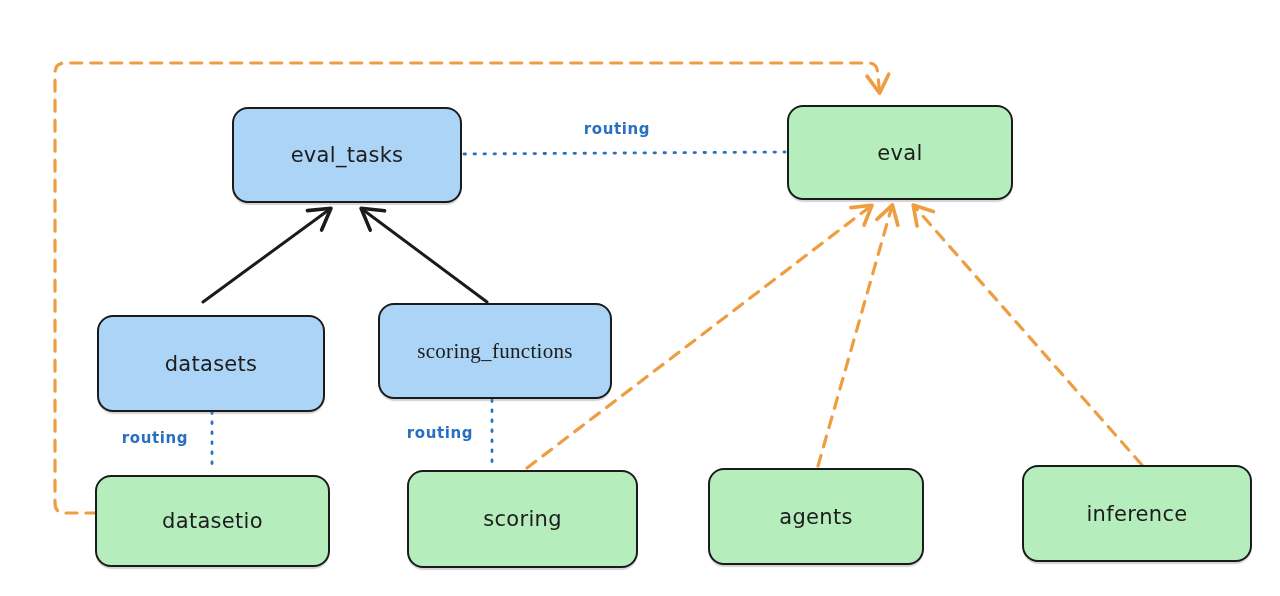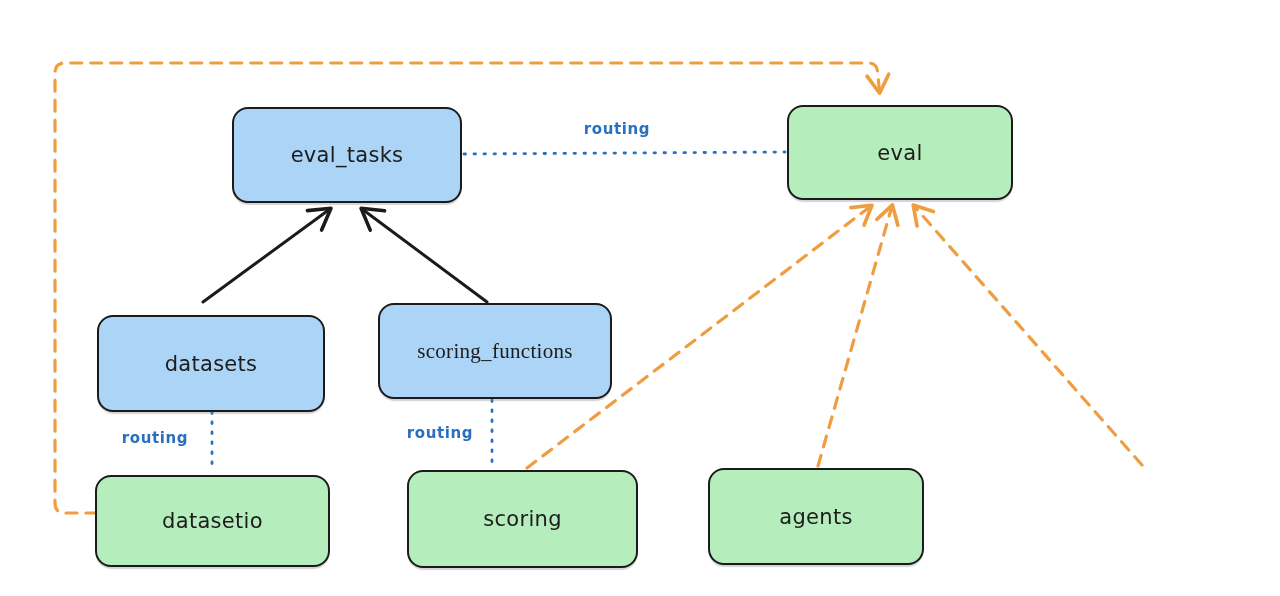--- a/index.html
+++ b/index.html
@@ -107,18 +107,21 @@
   </div>
 
   <div class="node green" style="left:407px;  top:470px; width:231px; height:98px;">
     <span>scoring</span>
   </div>
 
   <div class="node green" style="left:708px;  top:468px; width:216px; height:97px;">
     <span>agents</span>
   </div>
 
+  <div class="node green" style="left:1022px; top:465px; width:230px; height:97px;">
+    <span>inference</span>
+  </div>
 
   <div class="edge-label" style="left:617px; top:129px;">routing</div>
   <div class="edge-label" style="left:155px; top:438px;">routing</div>
   <div class="edge-label" style="left:440px; top:433px;">routing</div>
 
 </div>
 
 </body></html>

